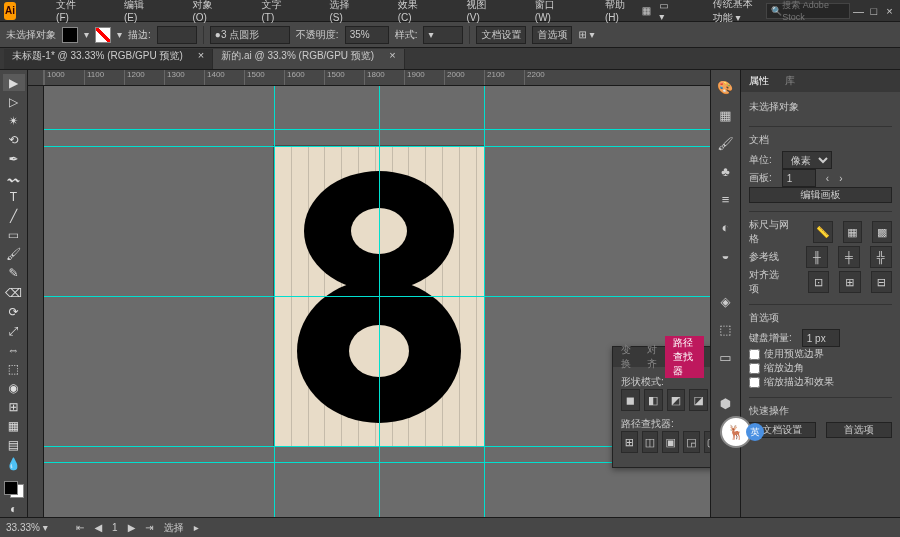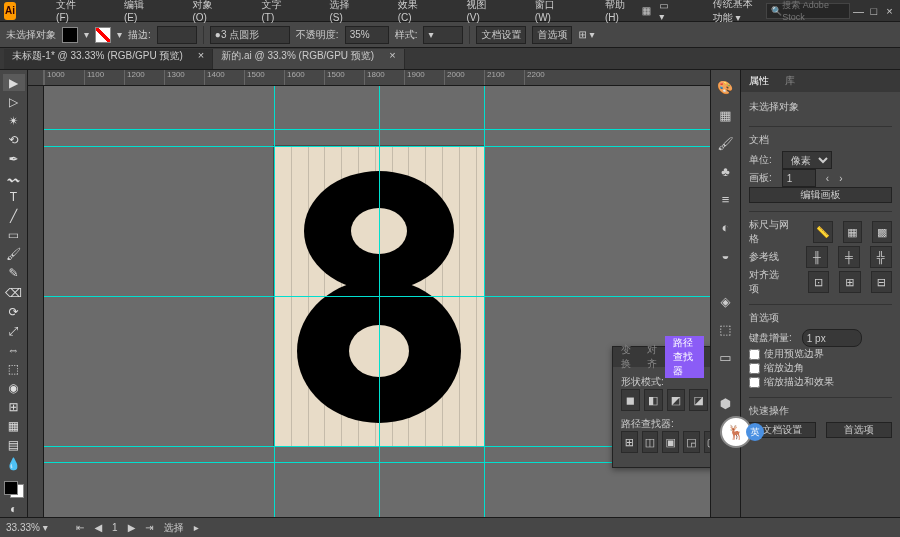--- a/index.html
+++ b/index.html
@@ -34,21 +34,21 @@
 .canvas-inner { position:absolute; top:16px; left:16px; right:0; bottom:0; }
 .artboard { position:absolute; top:60px; left:230px; width:210px; height:300px; background:#e8dcc8; box-shadow:0 0 0 1px rgba(0,0,0,.3); }
 .artboard .stripe { position:absolute; top:0; bottom:0; width:0; border-left:1px solid rgba(0,0,0,.15); }
 .eight { position:absolute; top:80px; left:250px; width:170px; height:260px; }
 .eight svg { width:100%; height:100%; }
 .guide-h { position:absolute; left:0; right:0; height:0; border-top:1px solid #00e0d0; }
 .guide-v { position:absolute; top:0; bottom:0; width:0; border-left:1px solid #00e0d0; }
 .floatpanel { position:absolute; background:#474747; border:1px solid #222; box-shadow:0 2px 6px rgba(0,0,0,.4); }
 .fp-tabs { height:20px; display:flex; align-items:center; background:#383838; font-size:10px; }
 .fp-tabs .fpt { padding:0 8px; color:#888; }
-.fp-tabs .fpt.act { color:#fff; background:#8b5cf6; }
+.fp-tabs .fpt.act { color:#fff; background:#be185d; }
 .fp-body { padding:8px; font-size:10px; }
 .fp-body .row { display:flex; align-items:center; gap:4px; margin-bottom:6px; }
 .iconbtn { width:22px; height:22px; background:#3a3a3a; border:1px solid #2a2a2a; display:flex; align-items:center; justify-content:center; font-size:11px; }
 .rightdock { width:30px; background:#474747; border-left:1px solid #1a1a1a; display:flex; flex-direction:column; align-items:center; padding-top:6px; gap:6px; }
 .rightdock .dicon { width:22px; height:22px; display:flex; align-items:center; justify-content:center; font-size:13px; color:#ccc; }
 .rightpanel { width:160px; background:#474747; border-left:1px solid #1a1a1a; display:flex; flex-direction:column; }
 .rp-tabs { height:22px; background:#383838; display:flex; align-items:center; font-size:10px; }
 .rp-tabs span { padding:0 8px; color:#888; }
 .rp-tabs span.act { color:#fff; }
 .rp-body { padding:8px; font-size:10px; display:flex; flex-direction:column; gap:8px; }
@@ -300,21 +300,21 @@
             <div style="flex:1"></div>
             <div class="iconbtn">⊡</div>
             <div class="iconbtn">⊞</div>
             <div class="iconbtn">⊟</div>
           </div>
       </div>
       <div class="sect">
         <div class="lbl">首选项</div>
         <div class="row">
             <span>键盘增量:</span>
-            <input style="width: 60px; border-radius: 8px;" value="1 px">
+            <input style="width: 38px;" value="1 px">
           </div>
         <div class="chk">
             <input type="checkbox" style="">
             <span>使用预览边界</span>
           </div>
         <div class="chk">
             <input type="checkbox" style="">
             <span>缩放边角</span>
           </div>
         <div class="chk">

